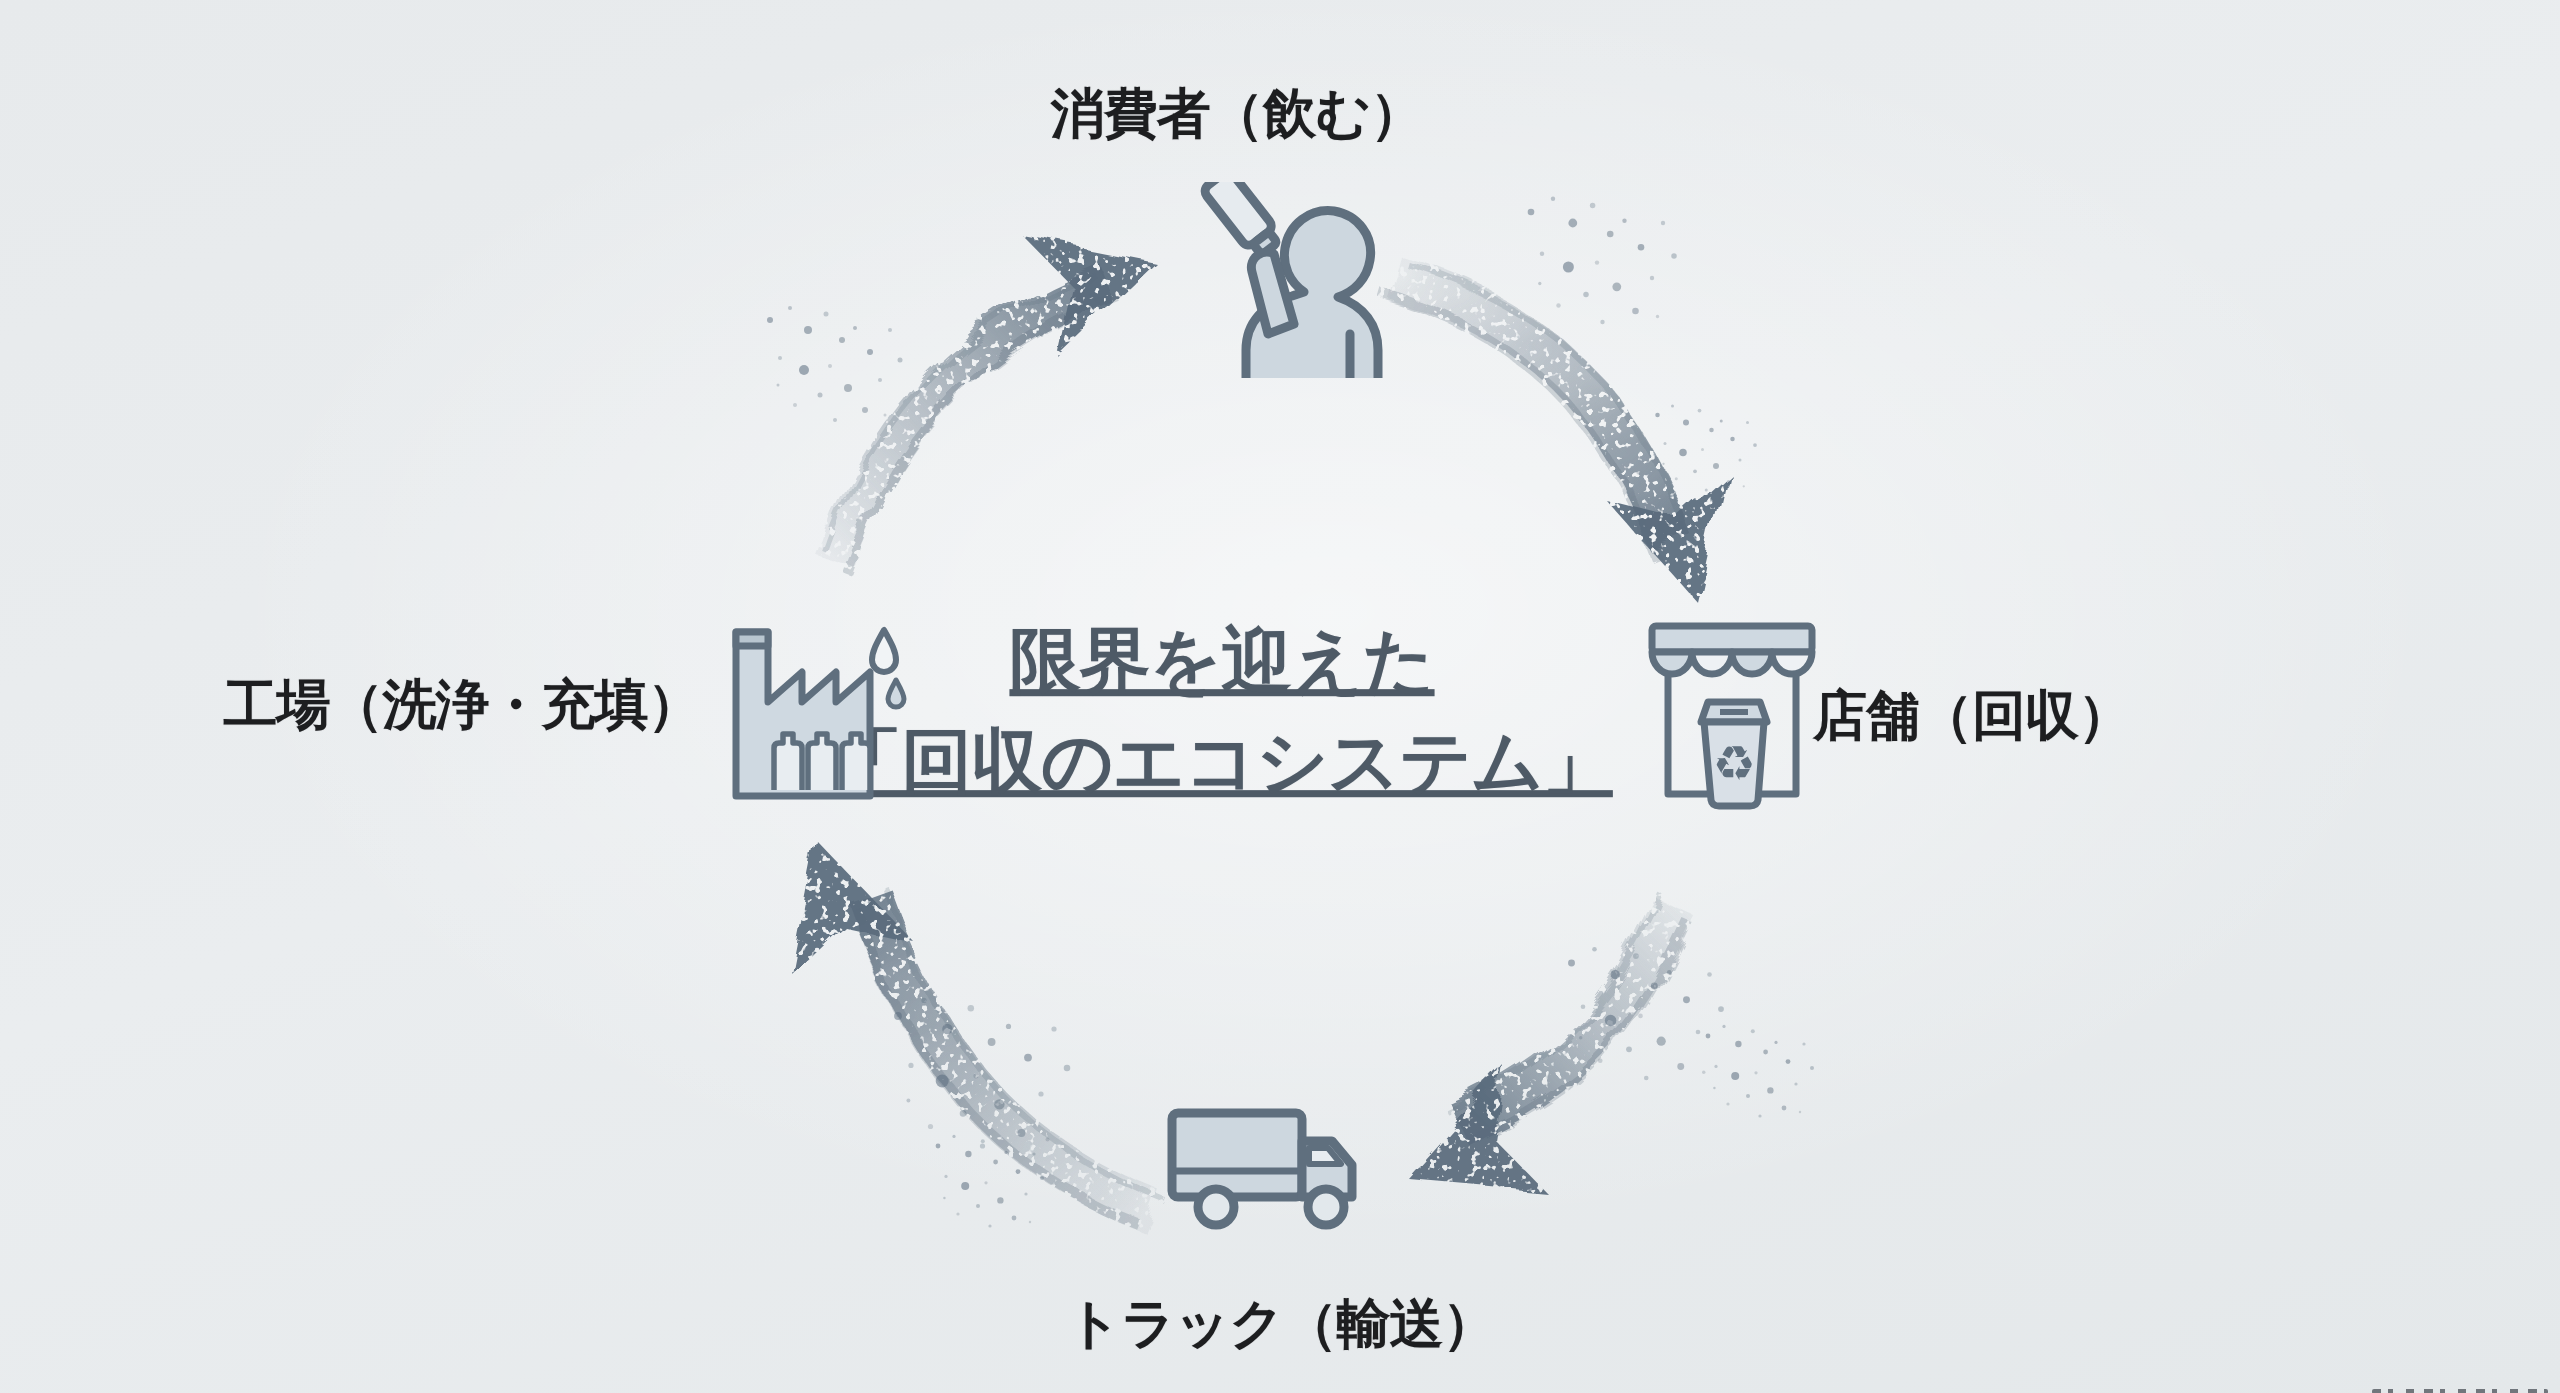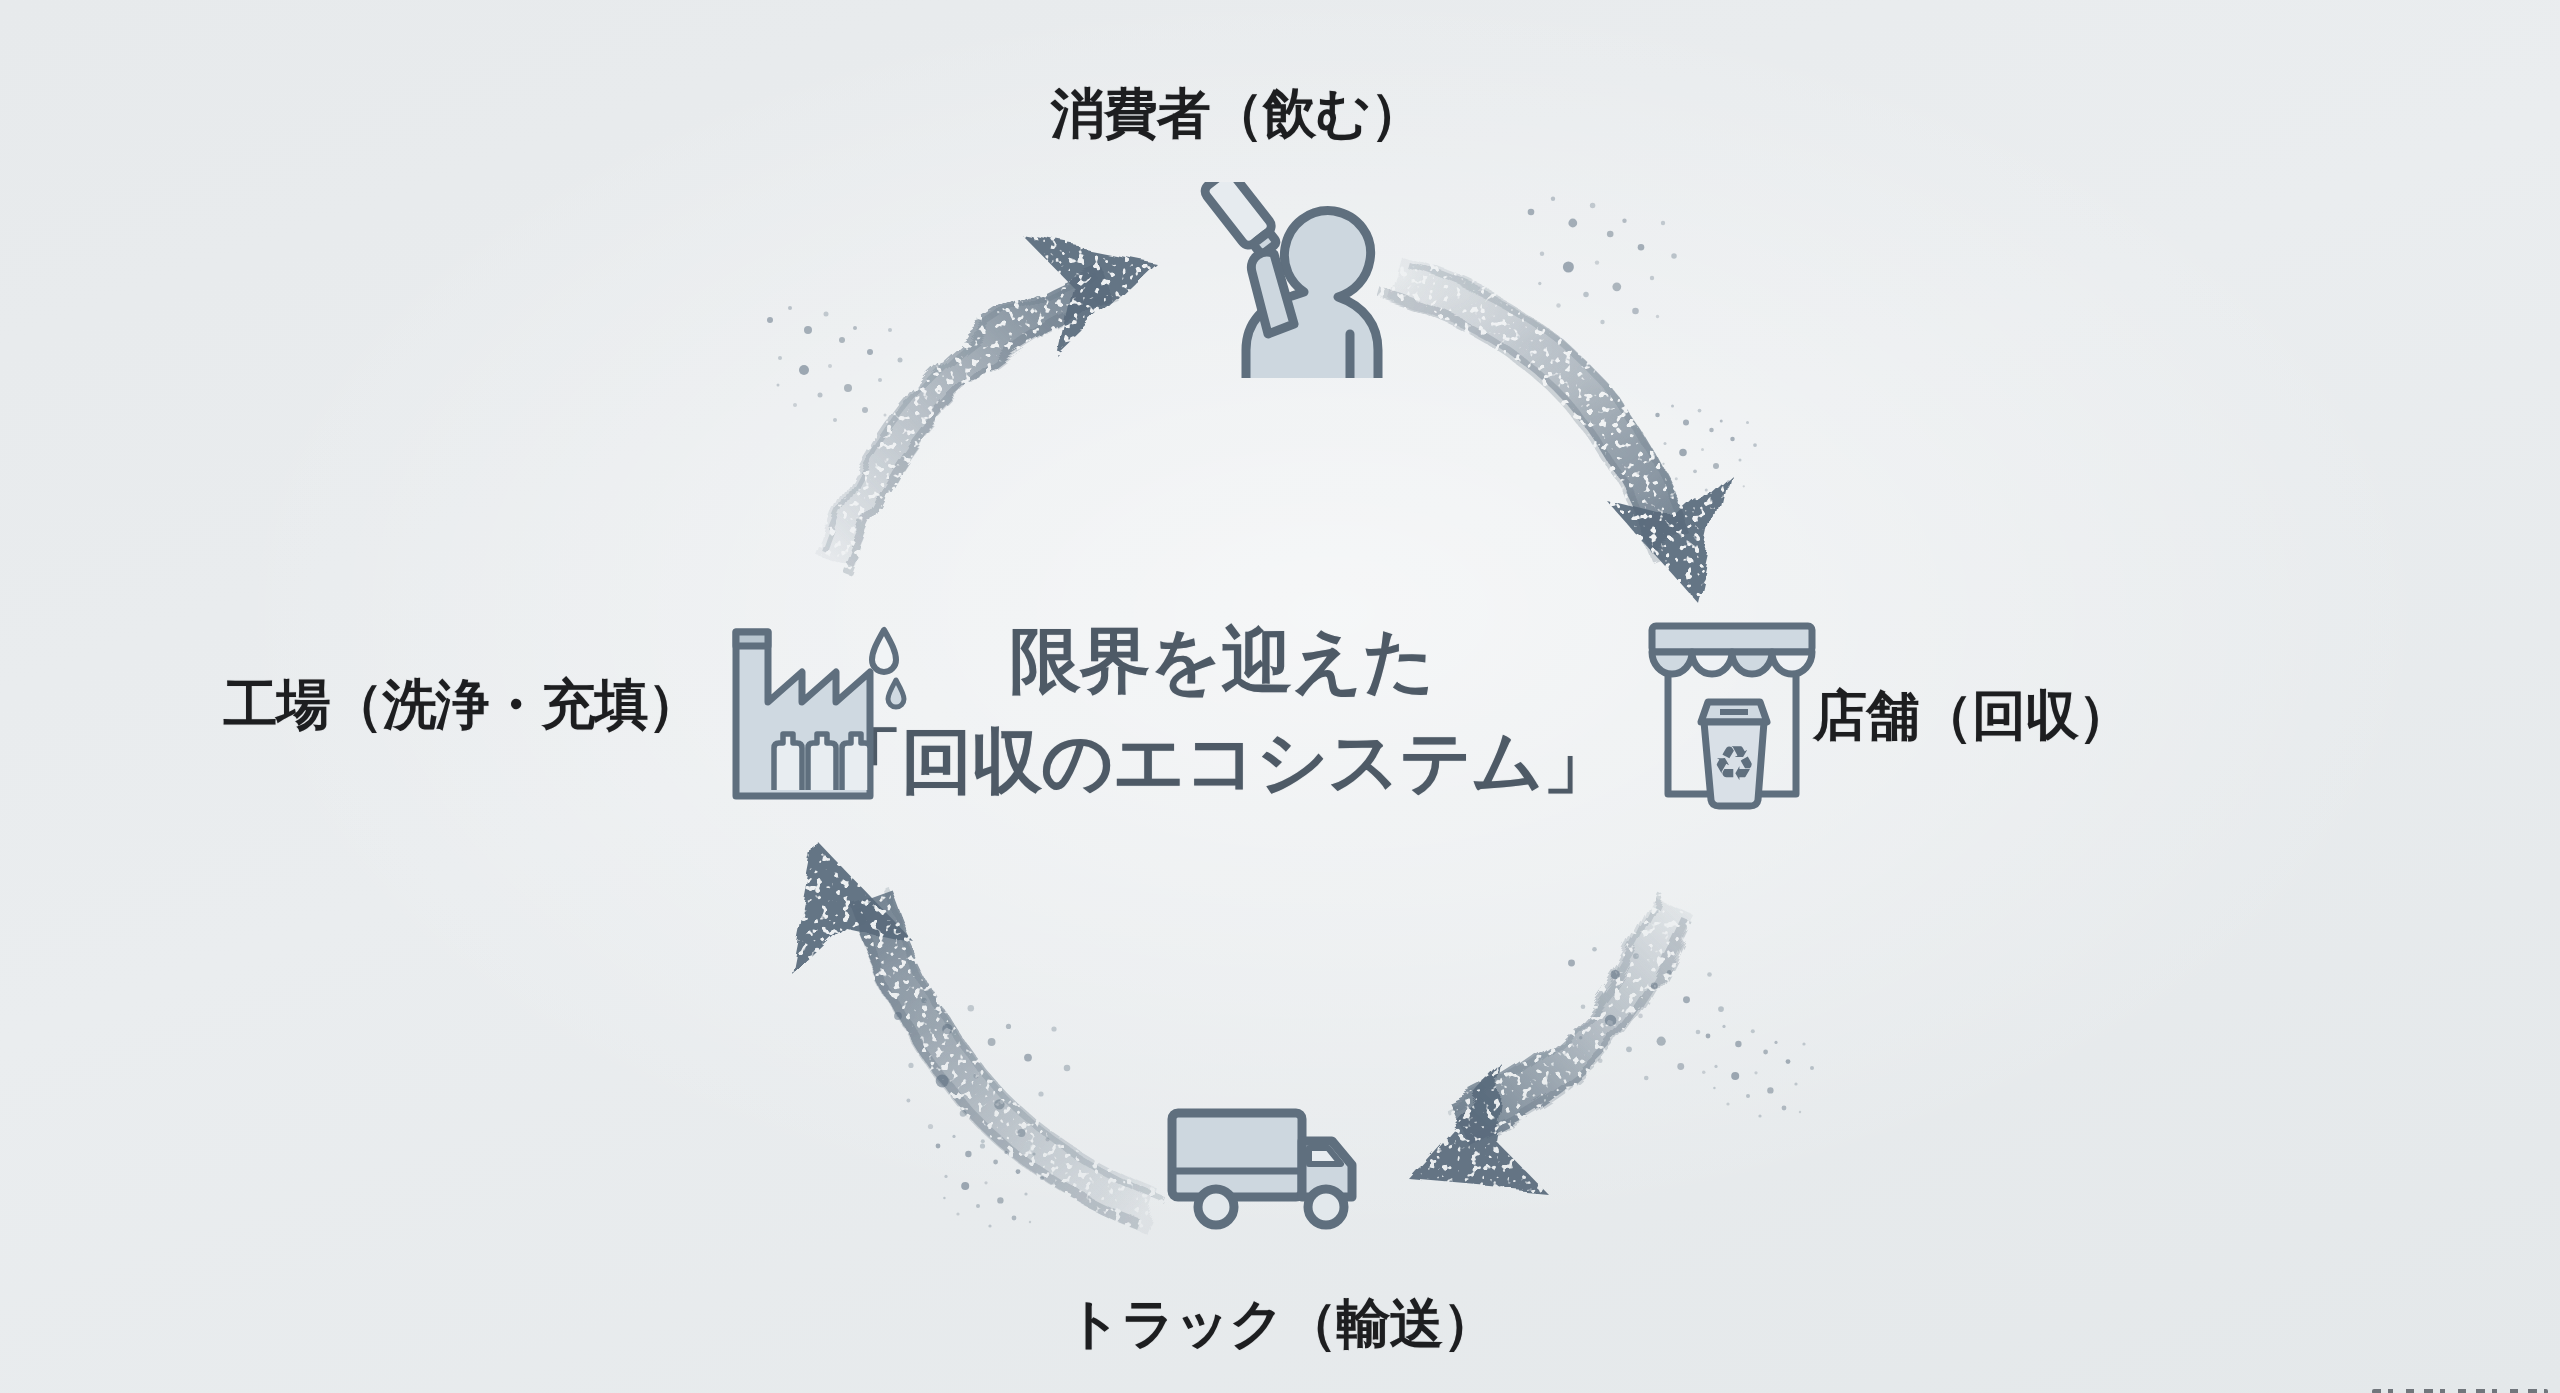--- a/index.html
+++ b/index.html
@@ -21,20 +21,21 @@
   }
   #consumer-label{left:1237px;top:114px;}
   #store-label{left:1972px;top:716px;}
   #truck-label{left:1281px;top:1324px;}
   #factory-label{left:462px;top:705px;}
   .center-title{
     position:absolute;left:1222px;top:712px;transform:translate(-50%,-50%);
     text-align:center;font-size:71px;font-weight:700;color:#4e5a66;
     line-height:1.42;white-space:nowrap;letter-spacing:-1px;
     text-shadow:0 0 1px rgba(78,90,102,.3);
+    text-decoration:underline;
   }
   .icon-box{position:absolute;}
   #consumer-icon-box{left:1168px;top:182px;width:230px;height:196px;}
   #store-icon-box{left:1646px;top:618px;width:172px;height:194px;}
   #truck-icon-box{left:1160px;top:1095px;width:240px;height:162px;}
   #factory-icon-box{left:724px;top:622px;width:186px;height:182px;}
   #arrow-layer{position:absolute;left:0;top:0;width:2560px;height:1393px;}
   .cutoff-watermark{
     position:absolute;right:12px;bottom:0;width:176px;height:9px;overflow:hidden;
     opacity:.75;

